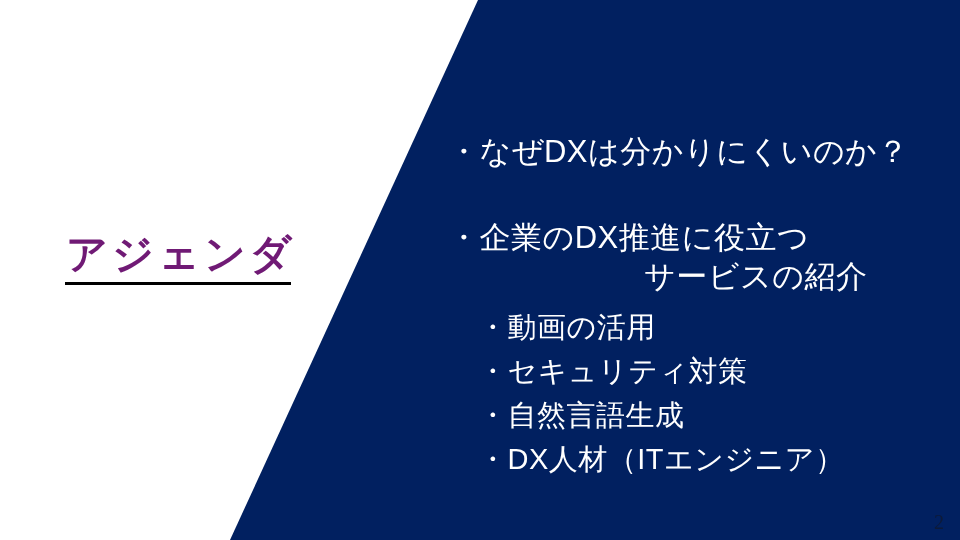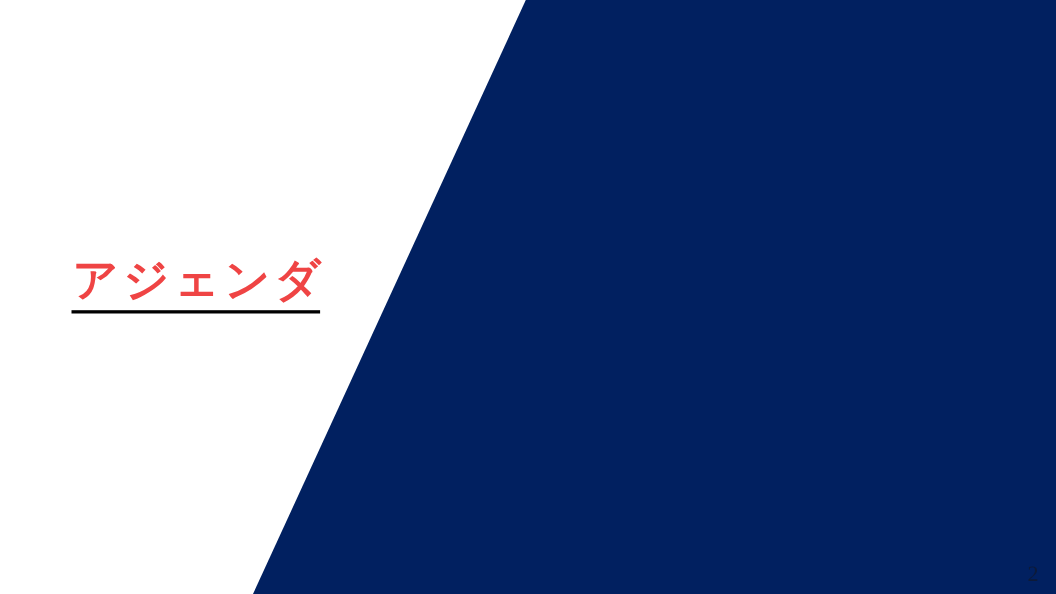--- a/index.html
+++ b/index.html
@@ -32,21 +32,21 @@
     left: 62px;
     top: 232px;
     z-index: 2;
   }
 
   .slide-title {
     font-family: "Liberation Serif", serif;
     font-weight: bold;
     font-size: 41px;
     line-height: 1.08;
-    color: #ef4444;
+    color: #701a75;
     letter-spacing: 4px;
     white-space: nowrap;
     margin: 0;
     padding: 0 6px 6px 4px;
   }
 
   .title-underline {
     width: 226px;
     height: 3px;
     background: #000000;
@@ -111,16 +111,32 @@
 
 <div class="slide">
 
   <div class="navy-panel"></div>
 
   <div class="title-block">
     <div class="slide-title">アジェンダ</div>
     <div class="title-underline"></div>
   </div>
 
+  <div class="agenda">
+
+    <div class="agenda-item-top">・なぜDXは分かりにくいのか？</div>
+
+    <div class="agenda-item-top gap">・企業のDX推進に役立つ</div>
+
+    <div class="agenda-item-cont">サービスの紹介</div>
+
+    <div class="agenda-sub-list">
+      <div class="agenda-item-sub">・動画の活用</div>
+      <div class="agenda-item-sub">・セキュリティ対策</div>
+      <div class="agenda-item-sub">・自然言語生成</div>
+      <div class="agenda-item-sub">・DX人材（ITエンジニア）</div>
+    </div>
+
+  </div>
 
   <div class="page-number">2</div>
 
 </div>
 
 </body></html>

